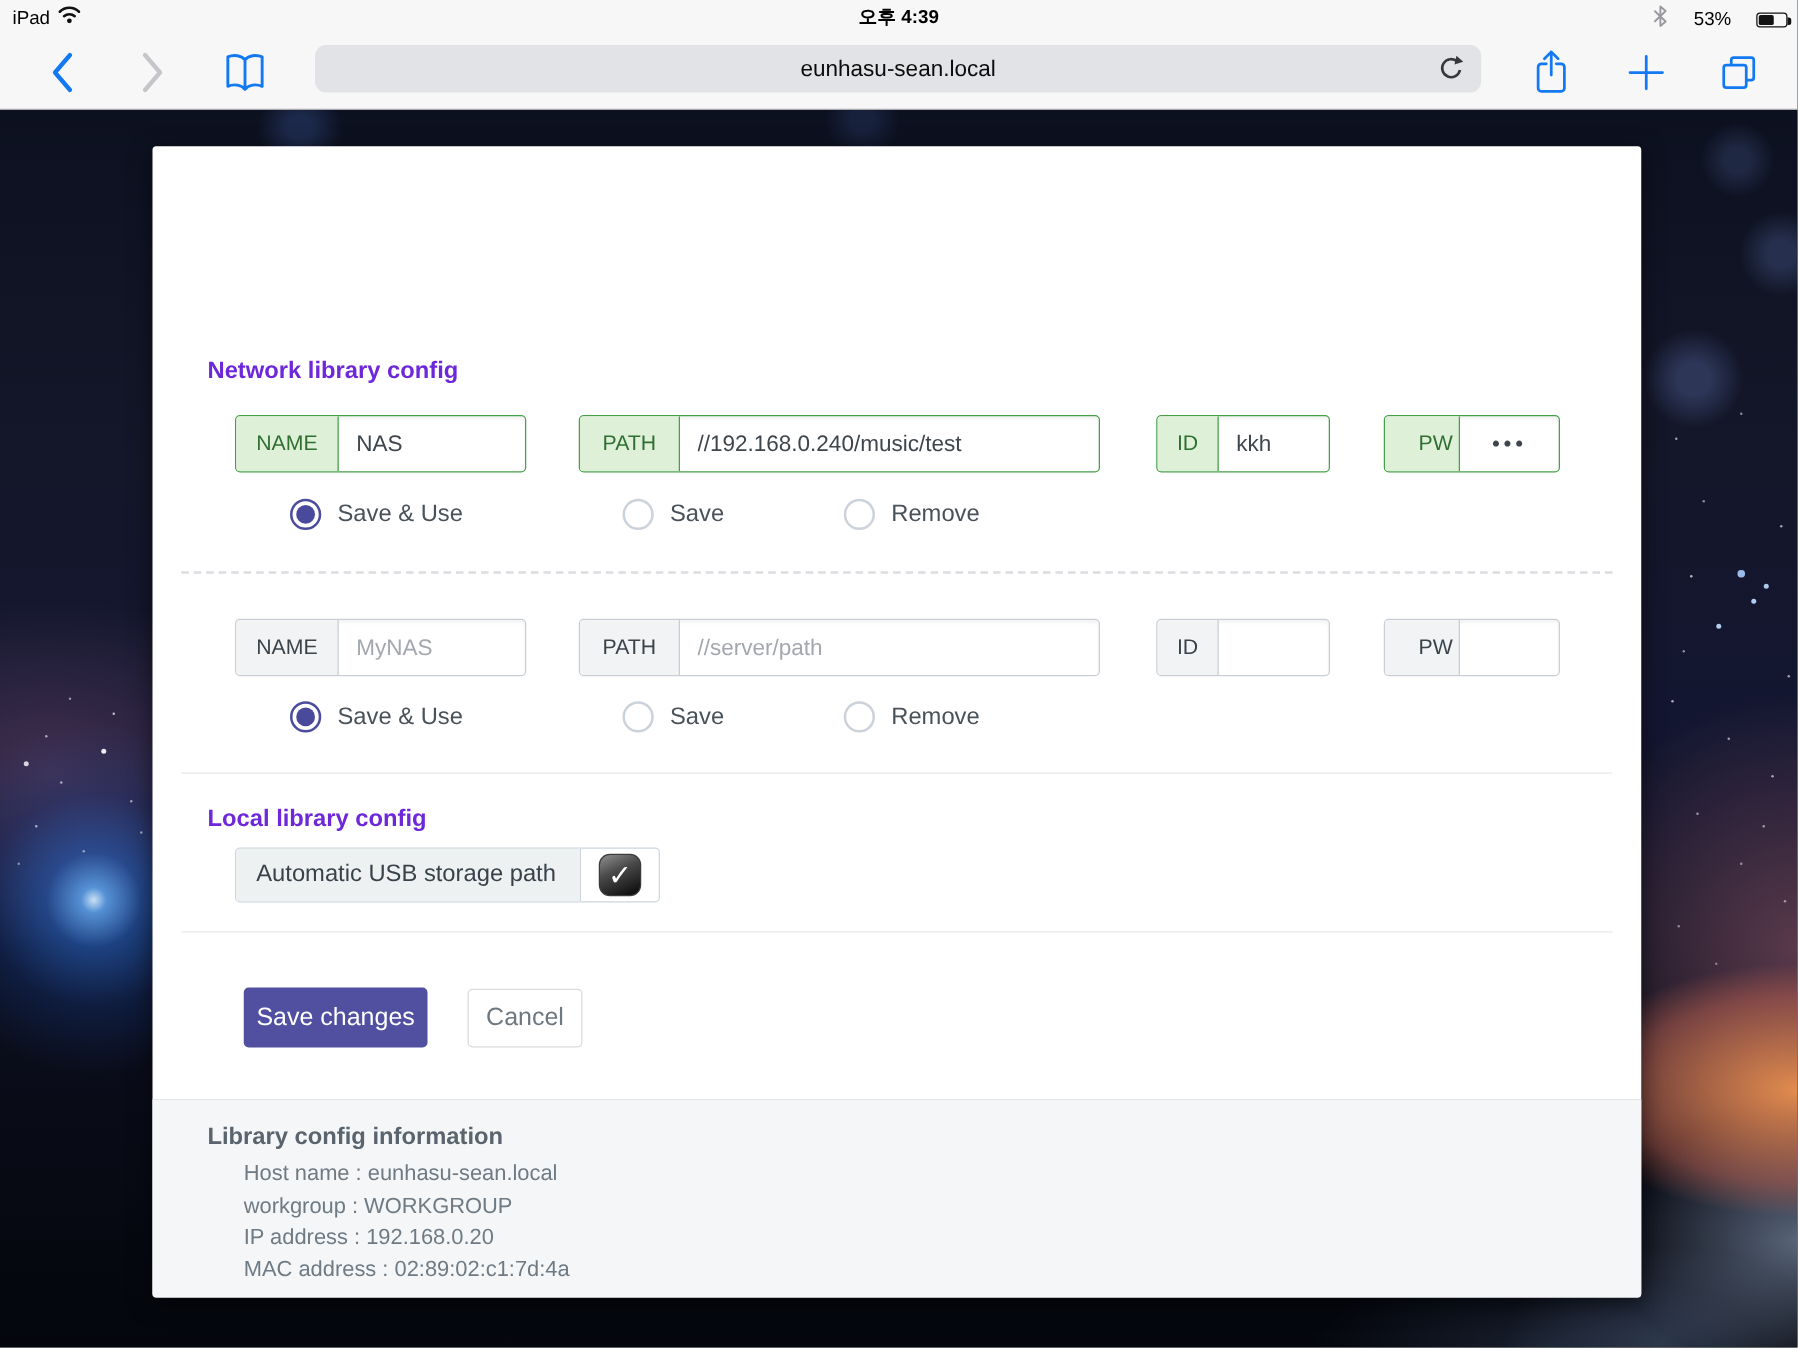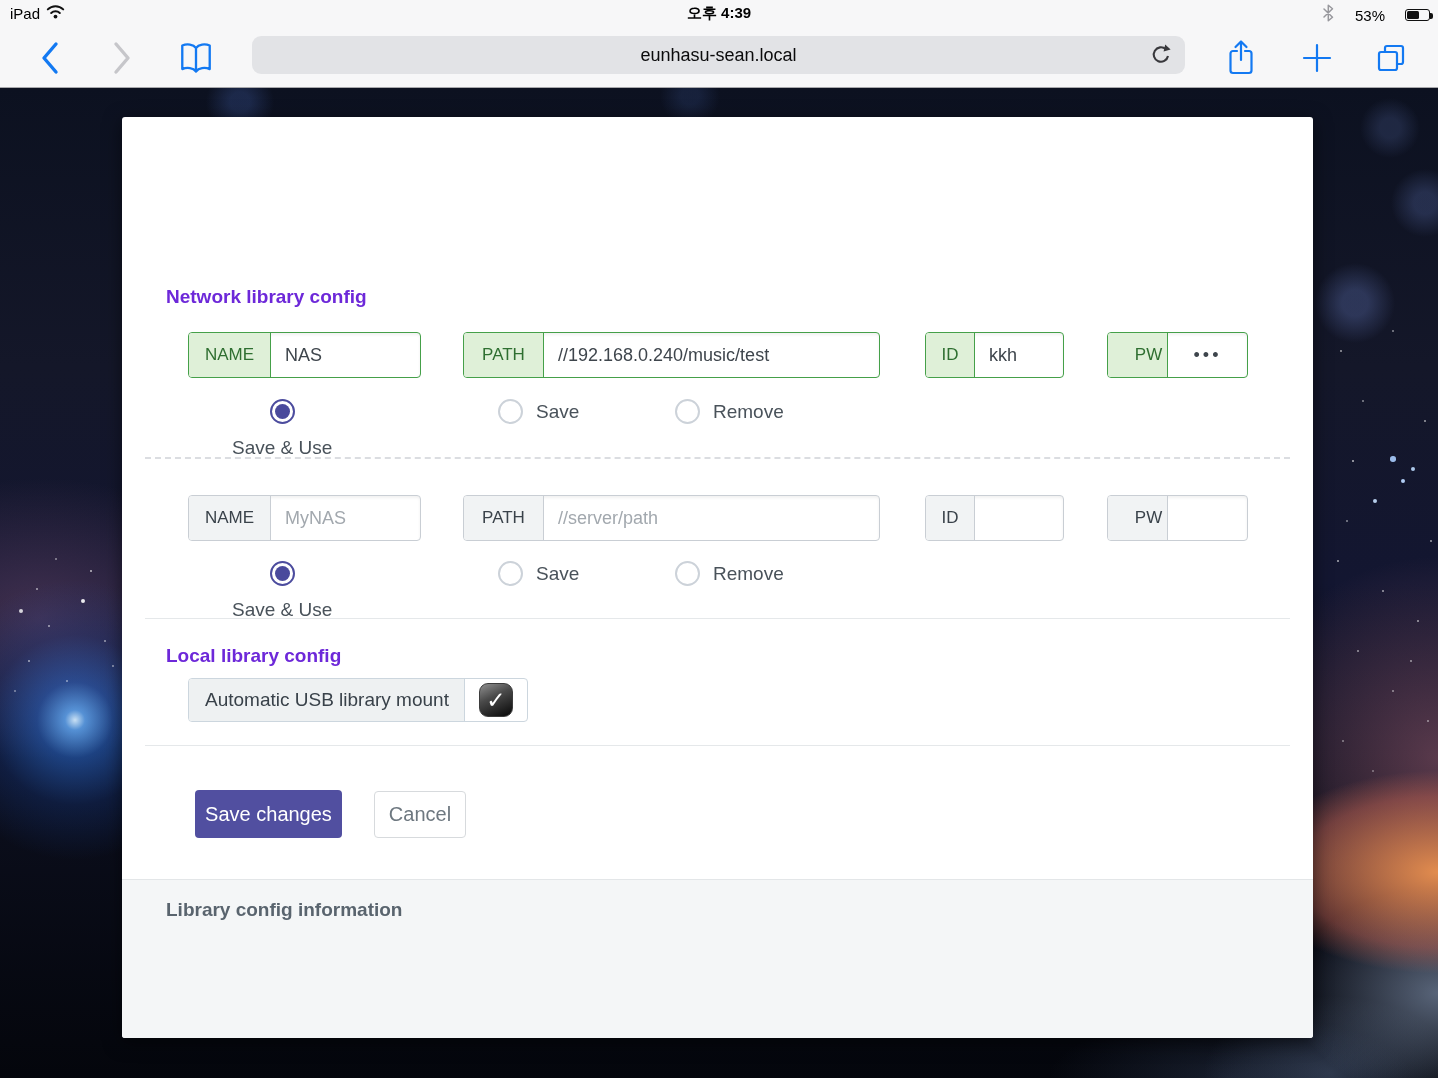--- a/index.html
+++ b/index.html
@@ -110,21 +110,21 @@
   .green { border-color:#45a049; }
   .green .lbl { background:#dff0d8; color:#2f6f31; border-right-color:#45a049; }
   .gray { border-color:#c9ced4; }
   .gray .lbl { background:#f1f3f4; color:#3a424a; border-right-color:#c9ced4; }
   .pw-input { text-align:center; font-size:22px; letter-spacing:3px; color:#3a3a3a; padding:0 6px; }
 
   .radio-row { position:absolute; left:0; width:100%; height:26px; }
   .rr-1 { top:282px; } .rr-2 { top:444px; }
   .radio-item { position:absolute; top:0; display:flex; align-items:center; gap:13px;
     font-size:19px; color:#49525a; cursor:pointer; }
-  .ri-0 { left:110px;flex-direction:column; } .ri-1 { left:376px; } .ri-2 { left:553px; }
+  .ri-0 { left:110px; } .ri-1 { left:376px; } .ri-2 { left:553px; }
   .radio-circle { width:25px; height:25px; border-radius:50%; background:#fff; flex:0 0 auto; }
   .radio-circle.sel { border:2px solid #4c4c9e; position:relative; }
   .radio-circle.sel::after { content:""; position:absolute; left:3px; top:3px; right:3px;
     bottom:3px; background:#4a4a9c; border-radius:50%; }
   .radio-circle.unsel { border:2px solid #ccd2d9; }
 
   .dashed-sep { position:absolute; left:23px; right:23px; top:340px;
     border-top:2px dashed #dbdde1; }
   .solid-sep { position:absolute; left:23px; right:23px; border-top:1px solid #e5e8ea; }
   .sep-1 { top:501px; } .sep-2 { top:628px; }
@@ -303,27 +303,33 @@
     <div class="radio-item ri-2">
       <span class="radio-circle unsel"></span>
       <span>Remove</span>
     </div>
   </div>
 
   <div class="solid-sep sep-1"></div>
 
   <div class="sec-heading local-heading">Local library config</div>
   <div class="usb-box">
-    <div class="usb-label">Automatic USB library mount</div>
+    <div class="usb-label">Automatic USB storage path</div>
     <div class="usb-check-cell">
       <div class="ios-checkbox">✓</div>
     </div>
   </div>
 
   <div class="solid-sep sep-2"></div>
 
   <button class="save-btn">Save changes</button>
   <button class="cancel-btn">Cancel</button>
 
   <div class="card-footer">
     <div class="footer-heading">Library config information</div>
+    <div class="footer-lines">
+      <div>Host name : eunhasu-sean.local</div>
+      <div>workgroup : WORKGROUP</div>
+      <div>IP address : 192.168.0.20</div>
+      <div>MAC address : 02:89:02:c1:7d:4a</div>
+    </div>
   </div>
 </div>
 
 </body></html>

